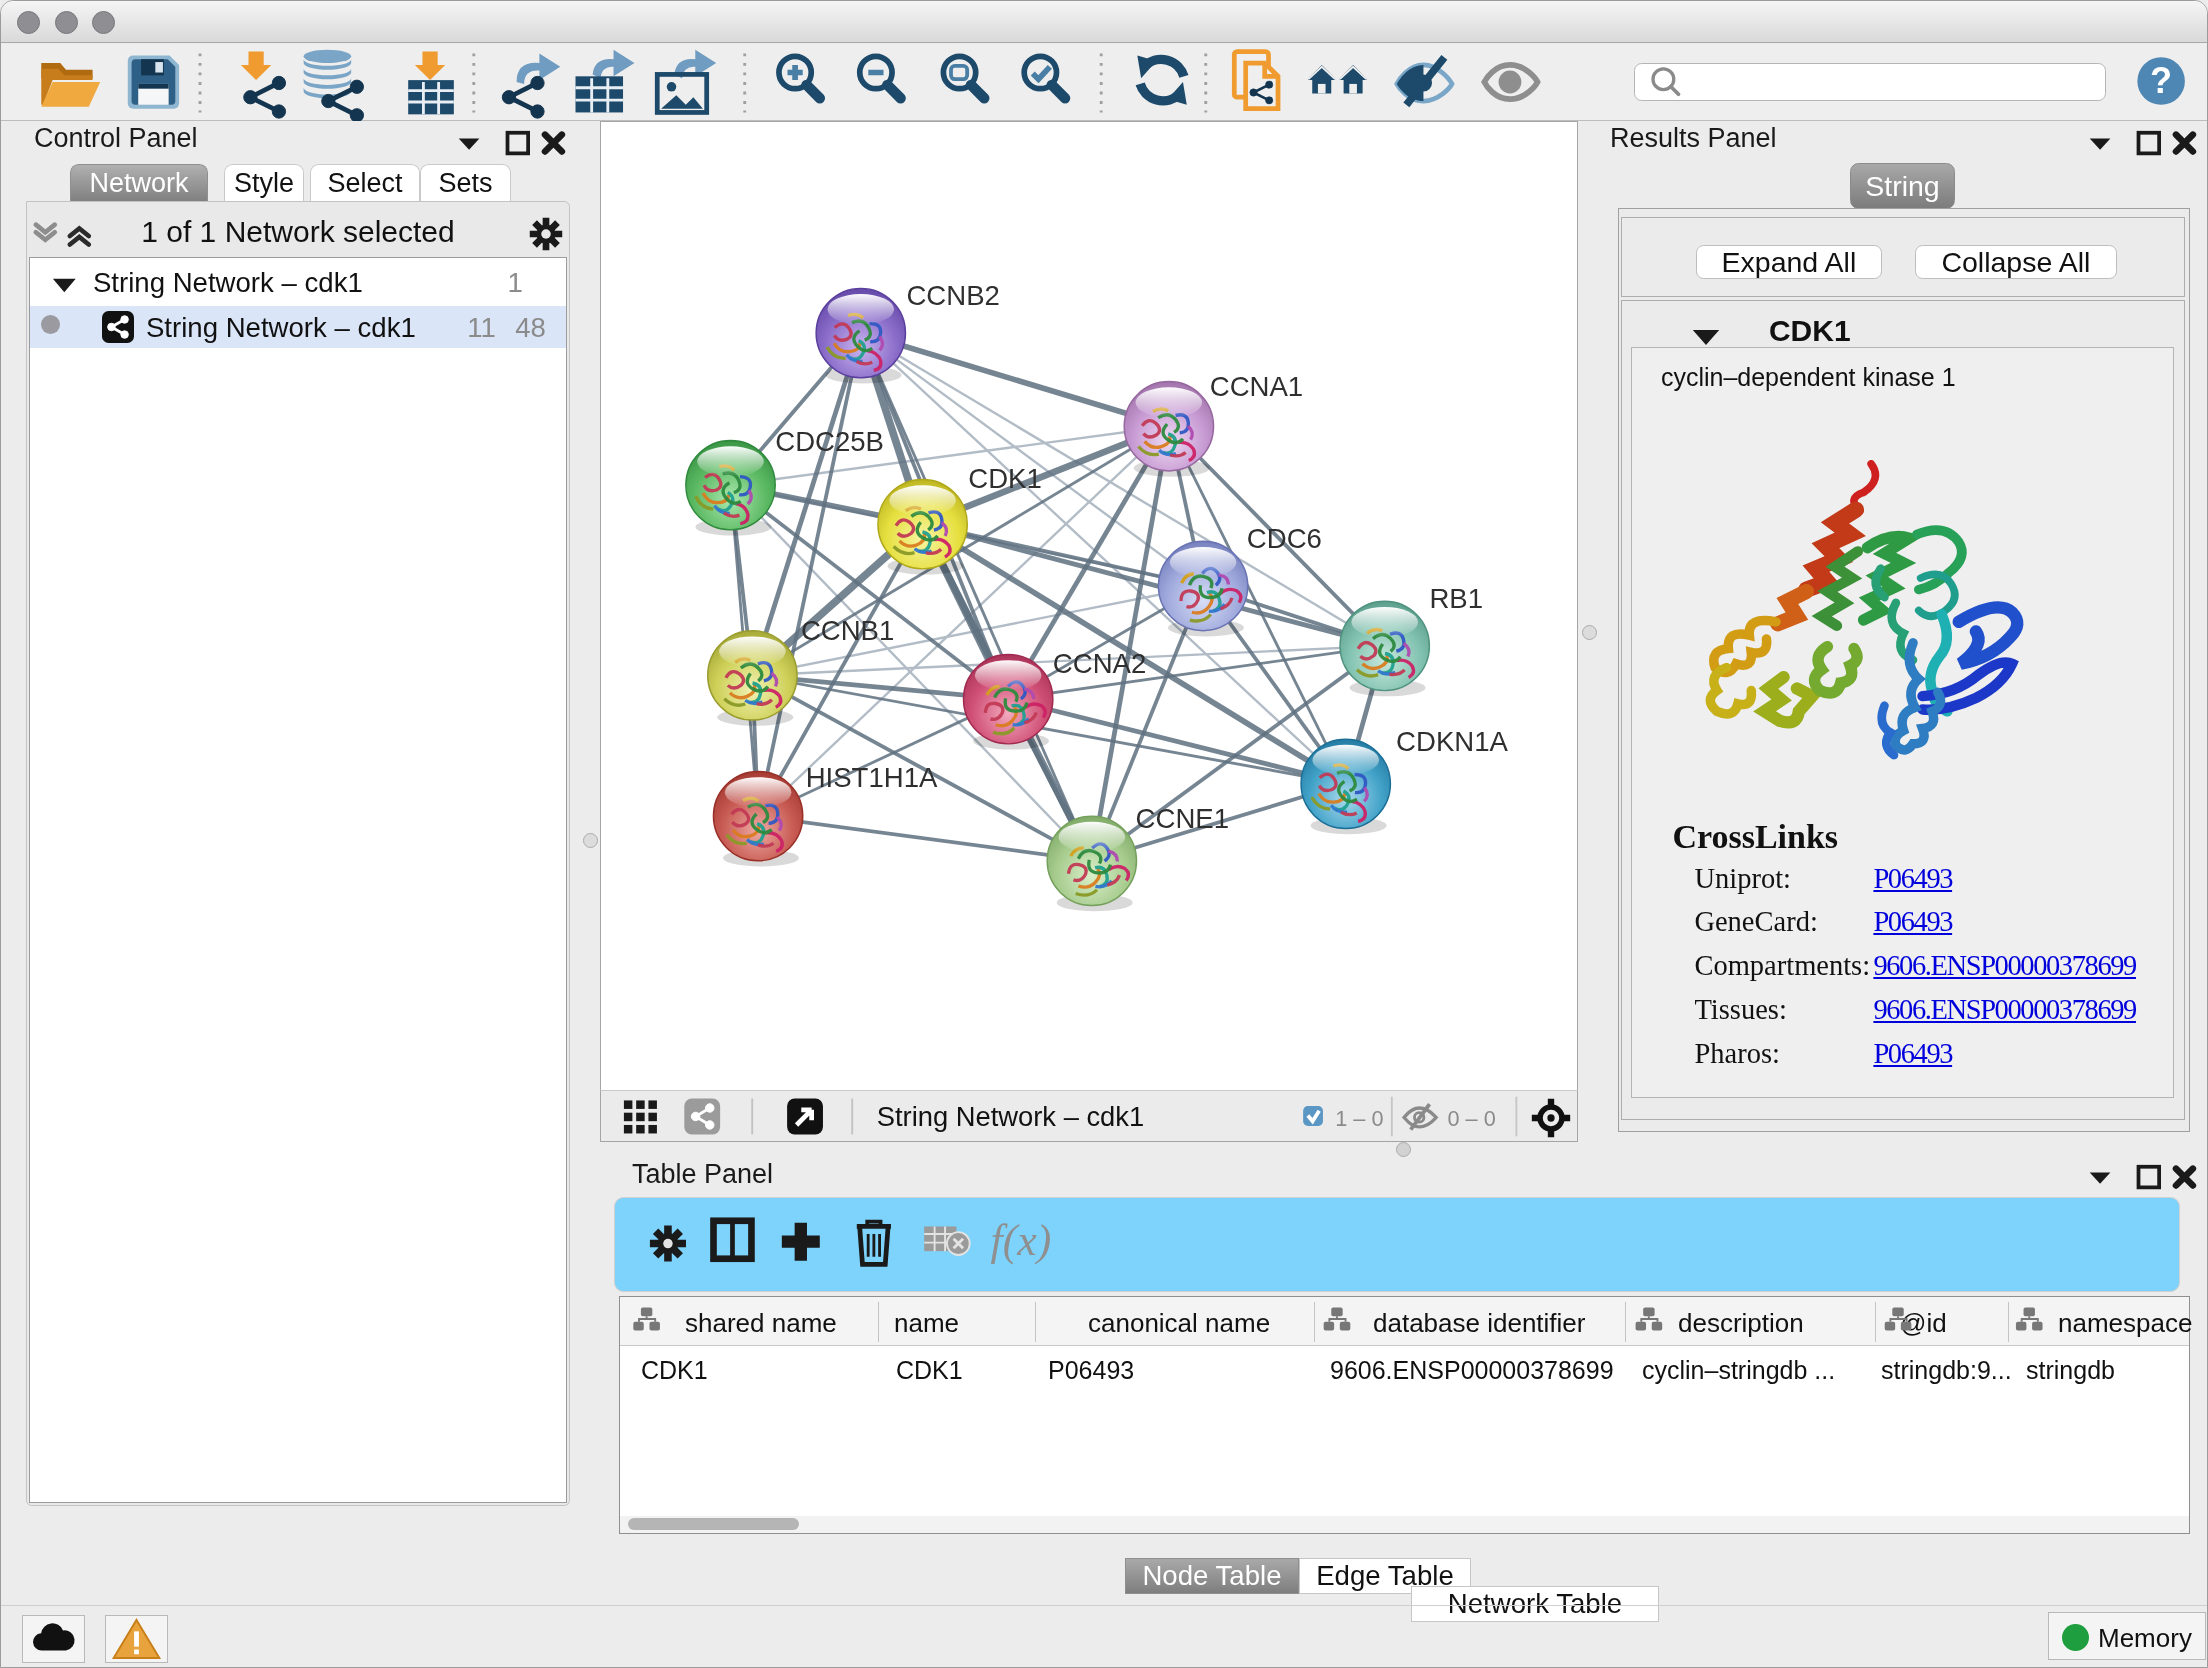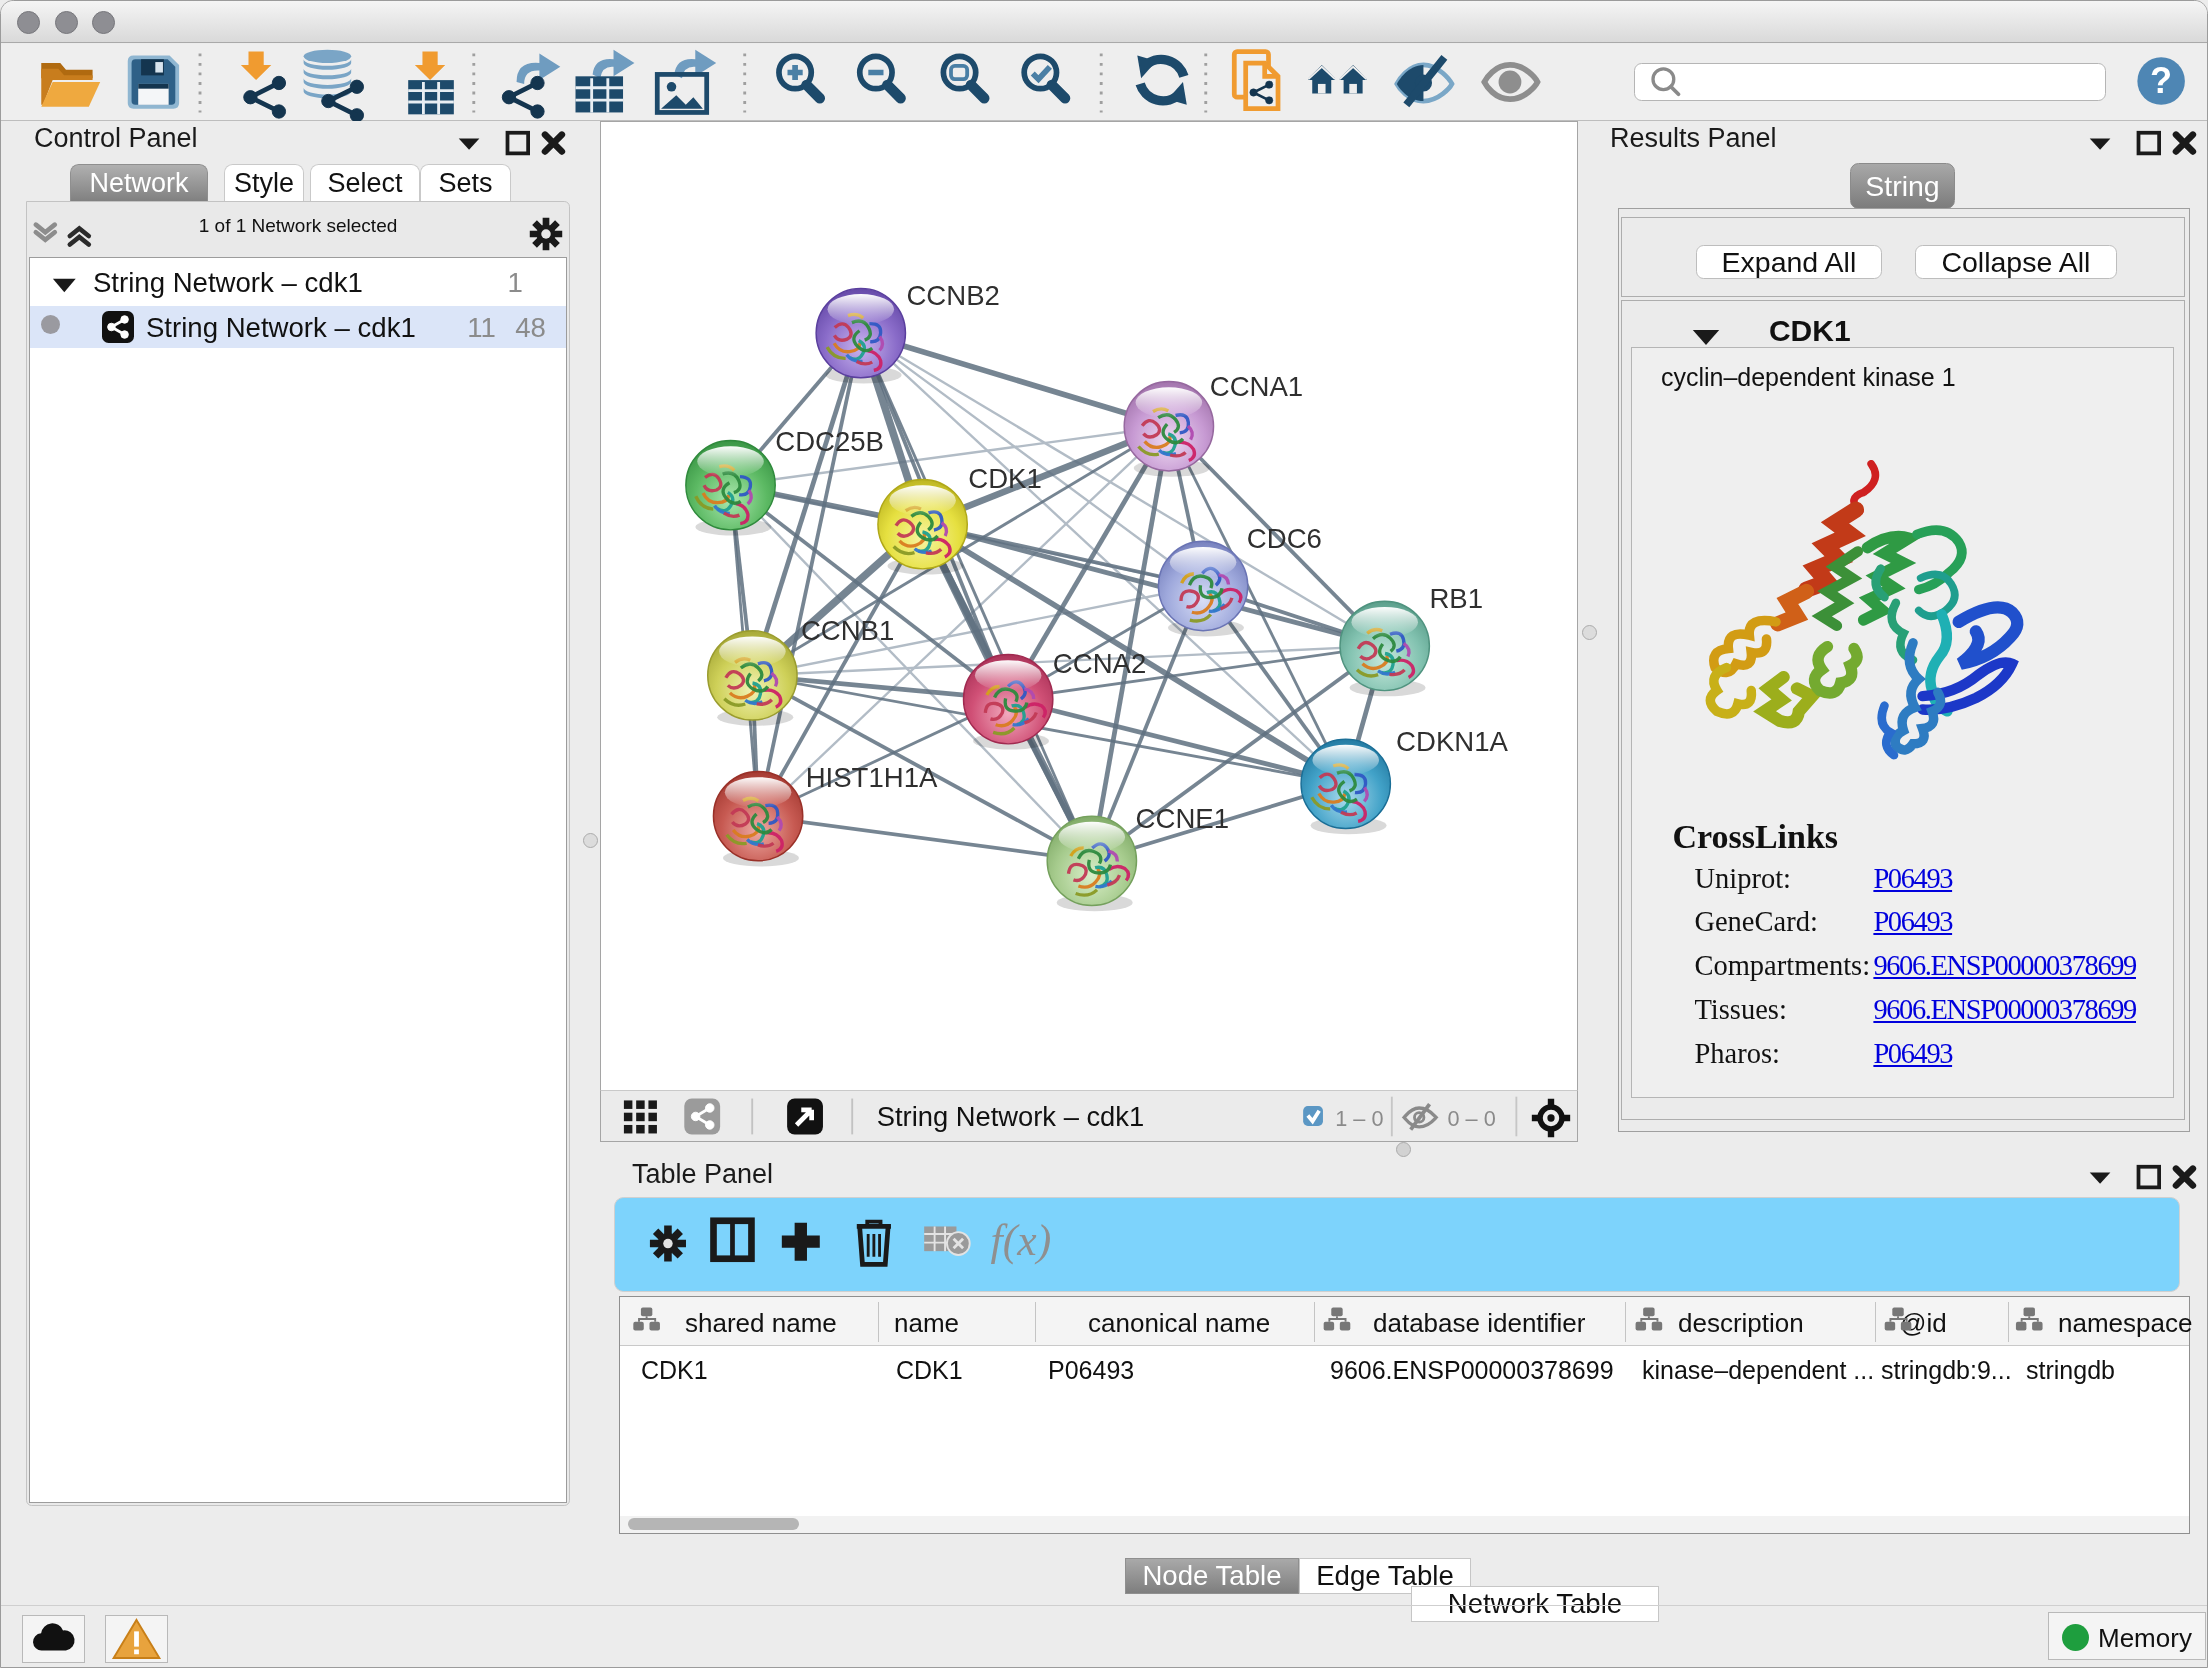--- a/index.html
+++ b/index.html
@@ -241,21 +241,21 @@
   <div class="tab" style="left:309px; width:110px;">Select</div>
   <div class="tab" style="left:419px; width:91px;">Sets</div>
   <div id="cp-box">
     <div id="cp-subbar">
       <svg class="abs" style="left:4.8px; top:17px;" width="71" height="34" viewBox="0 0 75 36" fill="none" stroke-linecap="round">
         <path d="M4,6 L14,14 L24,6" stroke="#8d8d8d" stroke-width="5"></path>
         <path d="M4,14 L14,22 L24,14" stroke="#8d8d8d" stroke-width="5"></path>
         <path d="M40,18 L50,10 L60,18" stroke="#2b2b2b" stroke-width="5"></path>
         <path d="M40,27 L50,19 L60,27" stroke="#2b2b2b" stroke-width="5"></path>
       </svg>
-      <div class="abs" style="left:0; top:13.3px; width:100%; text-align:center; font-size:19px; color:#111;">1 of 1 Network selected</div>
+      <div class="abs" style="left:0; top:13.3px; width:100%; text-align:center; font-size:30px; color:#111;">1 of 1 Network selected</div>
       <svg class="abs" style="left:498px; top:11.4px;" width="42" height="42" viewBox="0 0 44 44">
         <g fill="#1a1a1a">
             <circle cx="22" cy="22" r="10"></circle>
         <g stroke="#1a1a1a" stroke-width="7">
               <path d="M22,5 v8 M22,31 v8 M5,22 h8 M31,22 h8 M10,10 l6,6 M28,28 l6,6 M34,10 l-6,6 M16,28 l-6,6"></path>
             </g>
           </g>
         <circle cx="22" cy="22" r="5" fill="#e9e9e9"></circle>
       </svg>
     </div>
@@ -713,21 +713,21 @@
       <span class="colsep" style="left:415px;"></span>
       <span class="colsep" style="left:694px;"></span>
       <span class="colsep" style="left:1005px;"></span>
       <span class="colsep" style="left:1255px;"></span>
       <span class="colsep" style="left:1388px;"></span>
     </div>
     <span class="tcell" style="left:21px;">CDK1</span>
     <span class="tcell" style="left:276px;">CDK1</span>
     <span class="tcell" style="left:428px;">P06493</span>
     <span class="tcell" style="left:710px;">9606.ENSP00000378699</span>
-    <span class="tcell" style="left:1022px;">kinase–dependent ...</span>
+    <span class="tcell" style="left:1022px;">cyclin–stringdb ...</span>
     <span class="tcell" style="left:1261px;">stringdb:9...</span>
     <span class="tcell" style="left:1406px;">stringdb</span>
     <div id="tp-scroll">
         <div id="tp-thumb"></div>
       </div>
   </div>
   <div class="btab btabsel" style="left:1124px; width:174px;">Node Table</div>
   <div class="btab" style="left:1298px; width:172px;">Edge Table</div>
   <div class="btab" style="left:1410px; width:248px;margin-top:28px;">Network Table</div>
 

